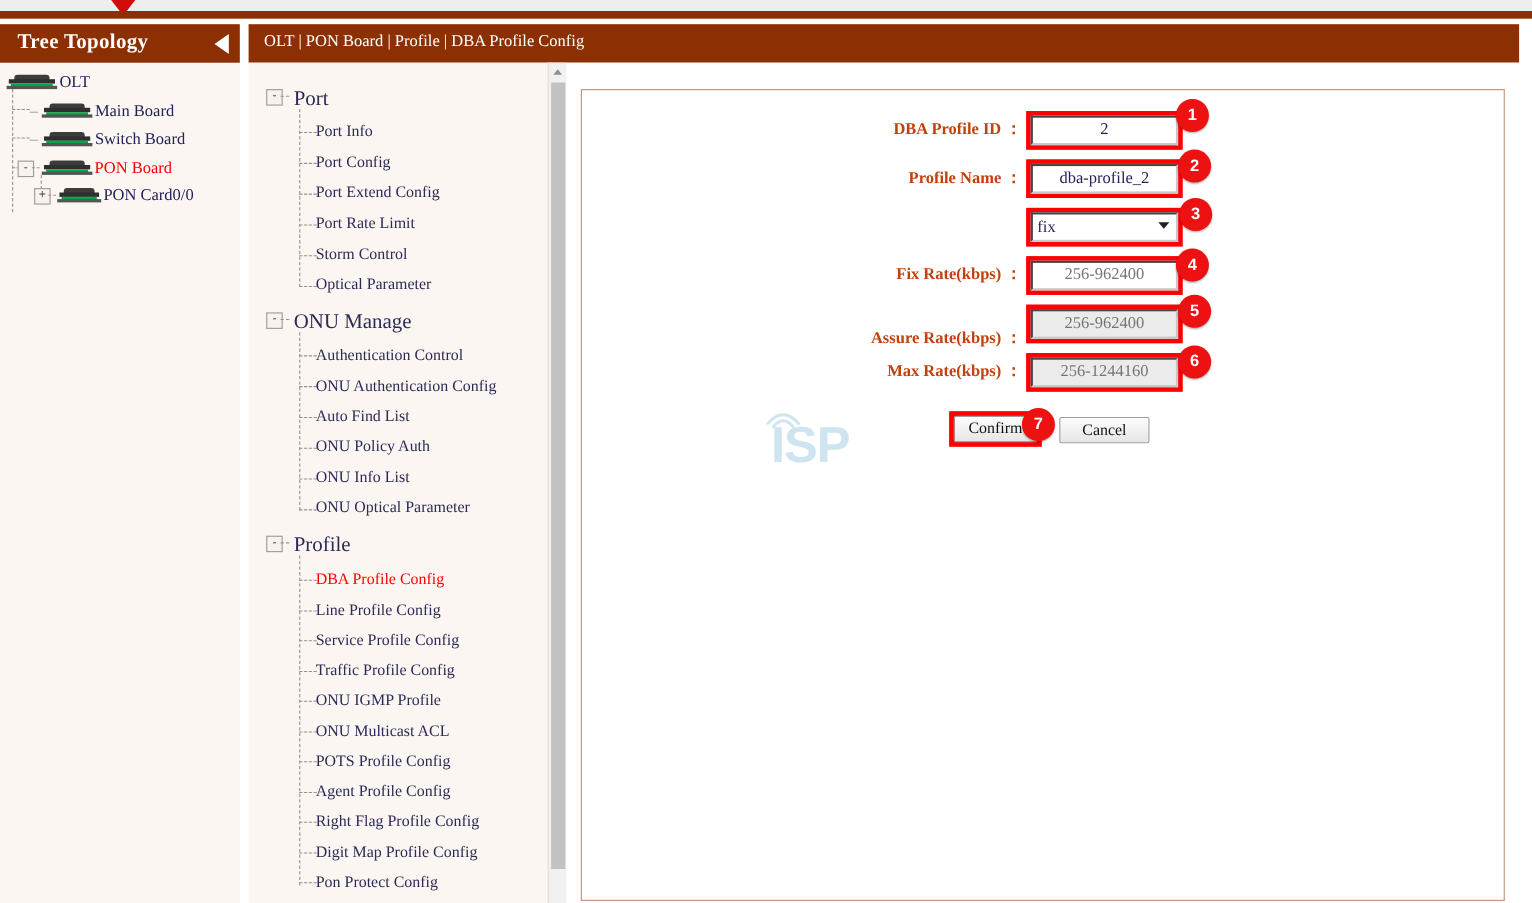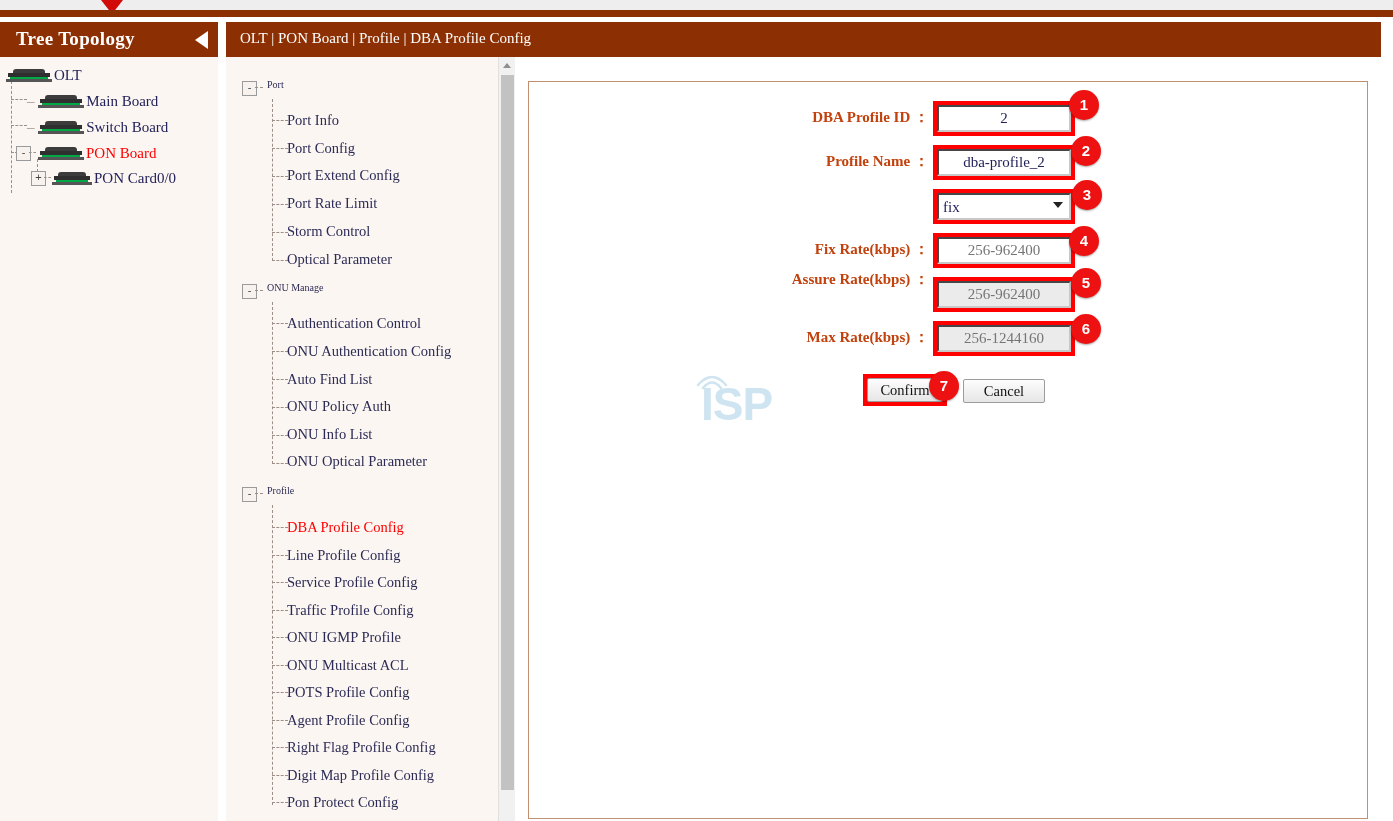--- a/index.html
+++ b/index.html
@@ -77,21 +77,21 @@
   }
 
   
   .menu-col{
     position:absolute;left:226px;top:57px;width:272px;height:764px;
     background:#fcf6f2;border-right:1px solid #e5ddd7;
     overflow:hidden;
   }
   .menu-item{position:absolute;white-space:nowrap;font-size:14.5px;color:#2b2b55;
     font-family:"Liberation Serif", serif;cursor:pointer;}
-  .menu-item.group{font-size:10px;}
+  .menu-item.group{font-size:19px;}
   .menu-item.active{color:#ff0000;}
 
   
   .scroll-track{
     position:absolute;left:498px;top:57px;width:16px;height:764px;background:#f1f1f1;
     border-left:1px solid #e0e0e0;
   }
   .scroll-up{
     position:absolute;left:0;top:0;width:16px;height:16px;background:#f1f1f1;cursor:pointer;
   }
@@ -333,21 +333,21 @@
     </div>
     <div class="badge" style="left:543px;top:98px;">3</div>
 
     <div class="row" style="left:0;top:154px;width:400px;">
       <div class="lab">Fix Rate(kbps) ：</div>
     </div>
     <div class="hl" style="left:404px;top:151px;width:142px;height:35px;"></div>
     <input class="fld ph" type="text" style="left: 408px; top: 155px; width: 134px; height: 27px;" placeholder="256-962400">
     <div class="badge" style="left:540px;top:144px;">4</div>
 
-    <div class="row" style="left:0;top:184px;width:400px;text-decoration:underline;">
+    <div class="row" style="left:0;top:212px;width:400px;text-decoration:underline;">
       <div class="lab">Assure Rate(kbps) ：</div>
     </div>
     <div class="hl" style="left:404px;top:195px;width:142px;height:35px;"></div>
     <input class="fld ph dis" type="text" disabled="" style="left: 408px; top: 199px; width: 134px; height: 27px;" placeholder="256-962400">
     <div class="badge" style="left:542px;top:186px;">5</div>
 
     <div class="row" style="left:0;top:242px;width:400px;">
       <div class="lab">Max Rate(kbps) ：</div>
     </div>
     <div class="hl" style="left:404px;top:239px;width:142px;height:35px;"></div>

